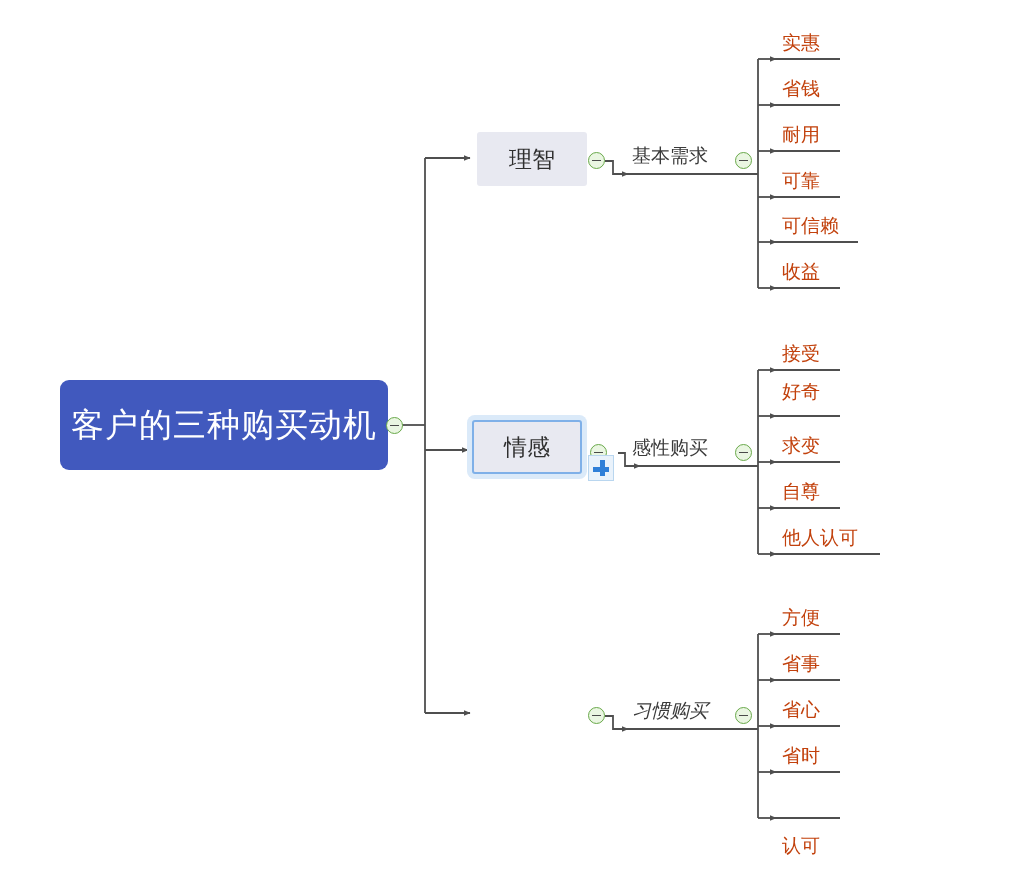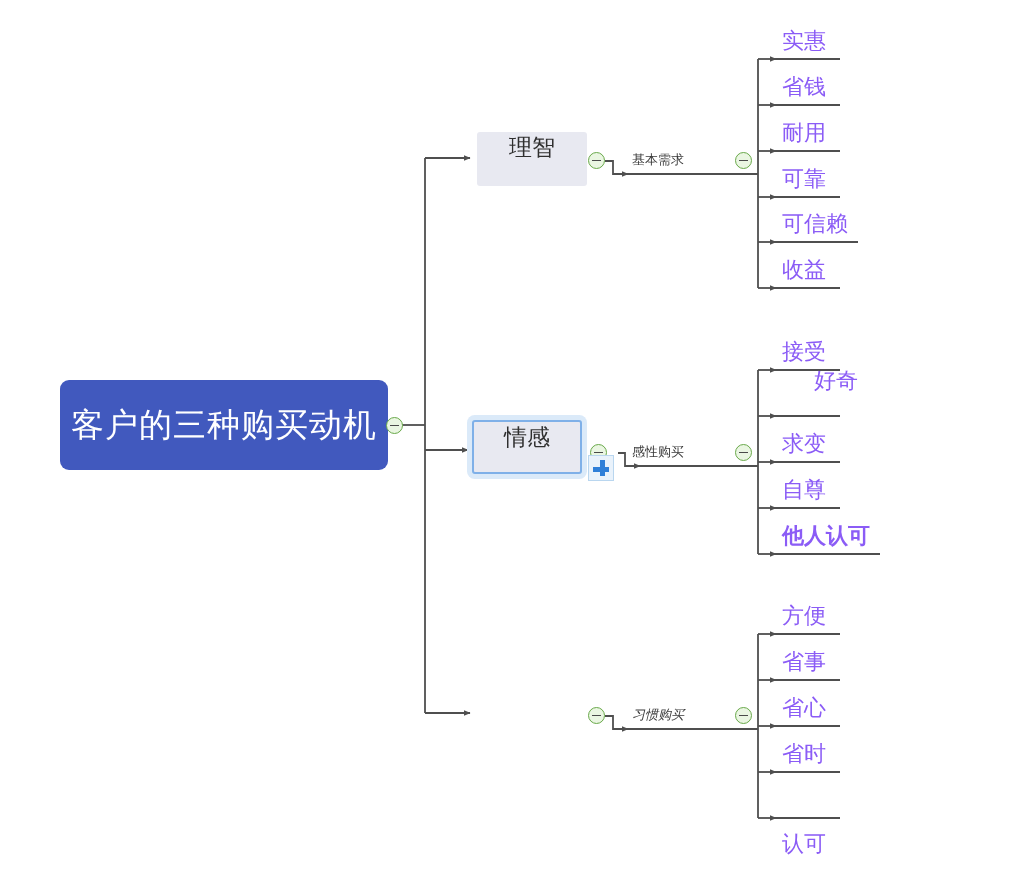--- a/index.html
+++ b/index.html
@@ -40,20 +40,21 @@
     white-space: nowrap;
   }
 
   
   .branch-node {
     position: absolute;
     width: 110px; height: 54px;
     background: #e8e9f1;
     border-radius: 3px;
     display: flex;
+    align-items: center;
     justify-content: center;
   }
   .branch-label {
     color: #2f2f2f;
     font-size: 23px;
     white-space: nowrap;
   }
   .branch-node.selected {
     background: #e8e9f1;
     border: 2px solid #7fb0e8;
@@ -61,35 +62,35 @@
   }
 
   
   .sub-branch {
     position: absolute;
     white-space: nowrap;
   }
   .sub-label {
     position: absolute;
     left: 0; bottom: 5px;
-    font-size: 13px;
+    font-size: 19px;
     color: #3a3a3a;
     white-space: nowrap;
   }
 
   
   .leaf {
     position: absolute;
     white-space: nowrap;
   }
   .leaf-label {
     position: absolute;
     left: 0; bottom: 3px;
-    font-size: 22px;
-    color: #8b5cf6;
+    font-size: 19px;
+    color: #c2410c;
     white-space: nowrap;
   }
 
   
   .toggle {
     position: absolute;
     width: 17px; height: 17px;
     border-radius: 50%;
     background: #eaf6e2;
     border: 1.4px solid #69a94a;
@@ -234,30 +235,30 @@
   <div class="add-btn" style="left:588px; top:455px;"></div>
 
   <div class="sub-branch" style="left:632px; top:432px; width:120px; height:34px;">
     <span class="sub-label">感性购买</span>
   </div>
   <div class="toggle" style="left:735px; top:444px;"></div>
 
   <div class="leaf" style="left:782px; top:338px; width:60px; height:32px;">
     <span class="leaf-label">接受</span>
   </div>
-  <div class="leaf" style="left:782px; top:367px; width:60px; height:32px;margin-left:32px;">
+  <div class="leaf" style="left:782px; top:376px; width:60px; height:32px;">
     <span class="leaf-label">好奇</span>
   </div>
   <div class="leaf" style="left:782px; top:430px; width:60px; height:32px;">
     <span class="leaf-label">求变</span>
   </div>
   <div class="leaf" style="left:782px; top:476px; width:60px; height:32px;">
     <span class="leaf-label">自尊</span>
   </div>
-  <div class="leaf" style="left:782px; top:522px; width:100px; height:32px;font-weight:bold;">
+  <div class="leaf" style="left:782px; top:522px; width:100px; height:32px;">
     <span class="leaf-label">他人认可</span>
   </div>
 
   <div class="toggle" style="left:588px; top:707px;"></div>
 
   <div class="sub-branch" style="left:632px; top:695px; width:120px; height:34px;font-style:italic;">
     <span class="sub-label">习惯购买</span>
   </div>
   <div class="toggle" style="left:735px; top:707px;"></div>
 

